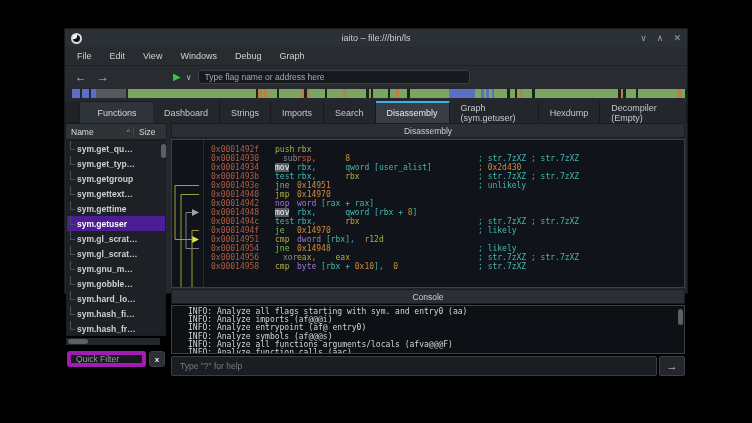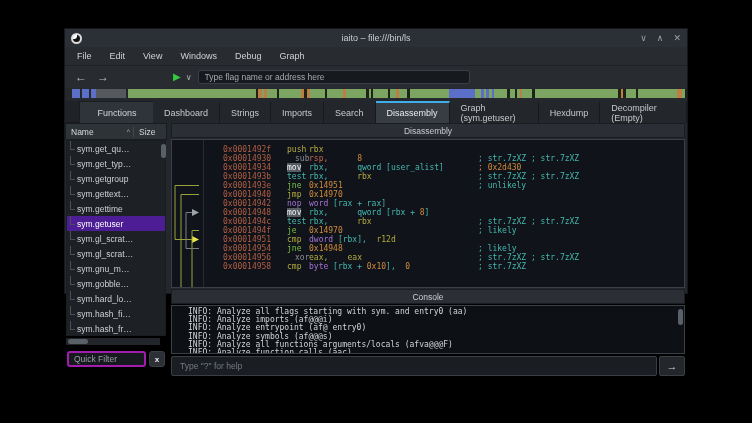--- a/index.html
+++ b/index.html
@@ -54,50 +54,50 @@
   .maintab.active { background:#383d44; border-top:2px solid #3daee9; color:#e8eaec; }
 
   
   .left-panel { position:absolute; left:0; top:24px; width:102px; bottom:0; background:#26292e; }
   .cols-header { height:17px; display:flex; background:#2e3338; border:1px solid #1a1d20;
                  color:#d7dadd; font-size:8.5px; align-items:center; }
   .col-name { width:68px; padding-left:5px; display:flex; align-items:center; border-right:1px solid #42474d; }
   .col-sort { margin-left:auto; margin-right:3px; font-size:7px; color:#aeb2b6; }
   .col-size { padding-left:5px; }
   .fn-list { position:absolute; left:1px; right:1px; top:17px; height:196px; background:#1d2025;
-             border:1px solid #1a1d20; overflow:hidden; }
+             border:1px solid #1a1d20; overflow:hidden;font-weight:bold; }
   .fn-item { height:15px; display:flex; align-items:center; padding-left:10px; color:#ced1d4;
              font-size:8.5px; white-space:nowrap; position:relative; }
   .fn-item::before { content:""; position:absolute; left:3px; top:0; width:4px; height:8px;
              border-left:1px solid #4a5057; border-bottom:1px solid #4a5057; }
   .fn-item.selected { background:#4c1d95; color:#ffffff; }
   .v-thumb { position:absolute; right:1px; top:21px; width:5px; height:14px; background:#5a6067;
              border-radius:3px; }
   .h-scroll { position:absolute; left:1px; top:215px; width:94px; height:7px; background:#22252a; }
   .h-thumb { width:20px; height:5px; margin-top:1px; margin-left:2px; background:#5a6067; border-radius:3px; }
   .quickfilter-row { position:absolute; left:2px; right:2px; top:226px; height:20px; display:flex;
              align-items:center; gap:3px; }
-  .qf-input { flex:1; height:16px; background:#16191d; border:2px solid #a21caf; border-radius:3px;
+  .qf-input { flex:1; height:16px; background:#16191d; border:4px solid #a21caf; border-radius:3px;
              color:#cfd2d5; font-size:8.5px; padding:0 5px; font-family:"Liberation Sans", sans-serif; min-width:0; }
   .qf-input::placeholder { color:#9aa0a6; }
   .qf-clear { width:16px; height:16px; background:#2c3036; border:1px solid #3a3f45; border-radius:3px;
              color:#e8eaec; font-size:8px; font-weight:bold; display:flex; align-items:center;
              justify-content:center; }
 
   
   .right-area { position:absolute; left:106px; top:24px; right:2px; bottom:0; }
   .dock-header { height:15px; background:#2b2f35; border:1px solid #1a1d20; color:#c9ccd0;
                  font-size:8.5px; display:flex; align-items:center; justify-content:center; }
   .disasm-frame { position:absolute; left:0px; top:16px; right:0px; height:149px; background:#10141a;
                   border:1px solid #3c4046; overflow:hidden; }
   .gutter-divider { position:absolute; left:31px; top:0; bottom:0; width:1px; background:#272b31; }
   .disasm-lines { position:absolute; left:0; top:5px; right:0;
                   font-family:"DejaVu Sans Mono", monospace; font-size:8px; line-height:9px;
                   white-space:pre; }
-  .dline { padding-left:51px; position:relative; height:9px; }
+  .dline { padding-left:39px; position:relative; height:9px; }
   .dl-addr { display:inline-block; width:64px; color:#b15e43; }
   .dl-mnem { display:inline-block; width:22px; }
   .dl-comment { position:absolute; left:306px; top:0; }
   .tk-y  { color:#b3ab3e; }
   .tk-g  { color:#888d92;margin-left:8px; }
   .tk-c  { color:#45b8ae; }
   .tk-t  { color:#45b8ae; }
   .tk-gr { color:#79c142; }
   .tk-p  { color:#a273d4; }
   .tk-n  { color:#cf8a3b; }

